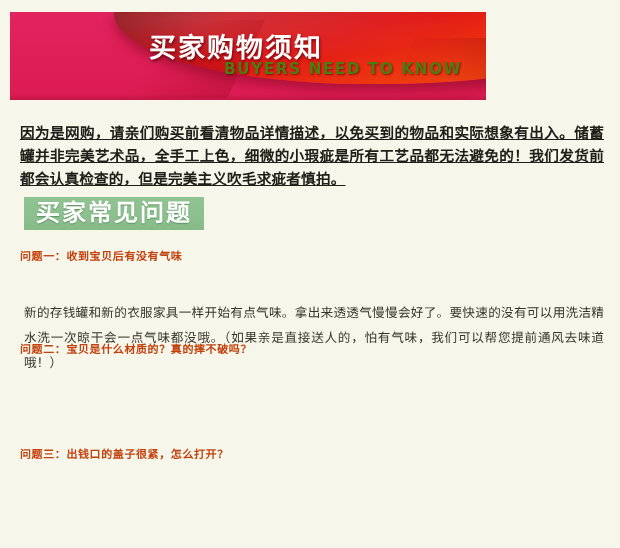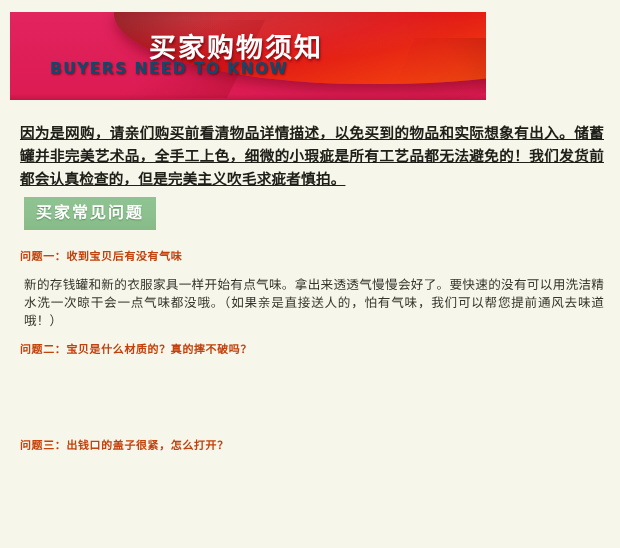--- a/index.html
+++ b/index.html
@@ -105,27 +105,26 @@
     font-size: 27px;
     font-weight: 700;
     letter-spacing: 2px;
     text-shadow: 1px 2px 3px rgba(95,0,10,.75);
   }
   .banner-title-en {
     position: absolute;
     left: 0;
     right: 24px;
     top: 48px;
-    text-align: left;
-    color: #0c4a6e;
+    text-align: right;
+    color: #4d7c0f;
     font-size: 15.5px;
     font-weight: 700;
     letter-spacing: 1.4px;
     text-shadow: 1px 1px 2px rgba(95,0,10,.65);
-    padding-left: 40px;
   }
 
   
   .intro {
     position: absolute;
     left: 20px;
     top: 121px;
     width: 584px;
     color: #20201a;
     font-size: 14.6px;
@@ -137,50 +136,51 @@
   }
 
   
   .faq-heading {
     position: absolute;
     left: 24px;
     top: 197px;
     padding: 3px 12px 4px 12px;
     background: linear-gradient(180deg, #8fc492 0%, #8cc08e 55%, #86bb88 100%);
     color: #ffffff;
-    font-size: 16px;
+    font-size: 24px;
     font-weight: 700;
     letter-spacing: 2px;
     line-height: 26px;
     text-shadow: 0 1px 1px rgba(60,110,65,.55);
   }
 
   
   .q {
     position: absolute;
     left: 20px;
     width: 584px;
     color: #c2410c;
     font-size: 11px;
     font-weight: 700;
     letter-spacing: .6px;
   }
   .q1 { top: 247px; }
   .q2 { top: 340px; font-family: Liberation Mono, monospace; }
-  .q3 { top: 436px; }
+  .q3 { top: 445px; }
 
   .a {
     position: absolute;
     left: 24px;
     width: 580px;
     color: #36352c;
     font-size: 12.6px;
-    line-height: 18px;
+    line-height: 25px;
     letter-spacing: .1px;
     text-align: justify;
+    margin-top: 24px;
   }
   .a1 { top: 276px; }
   .a2 { top: 368px; }
   .a3 { top: 460px; }
 </style>
 </head>
 <body>
 
 <div class="page">
 

